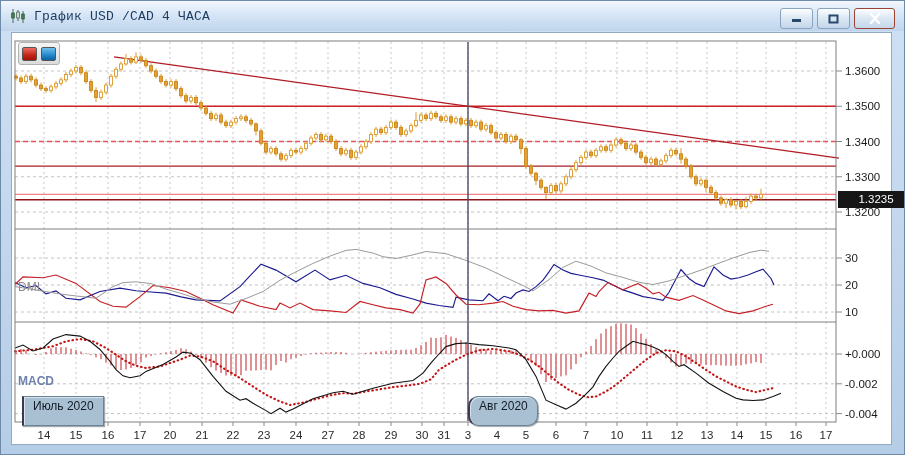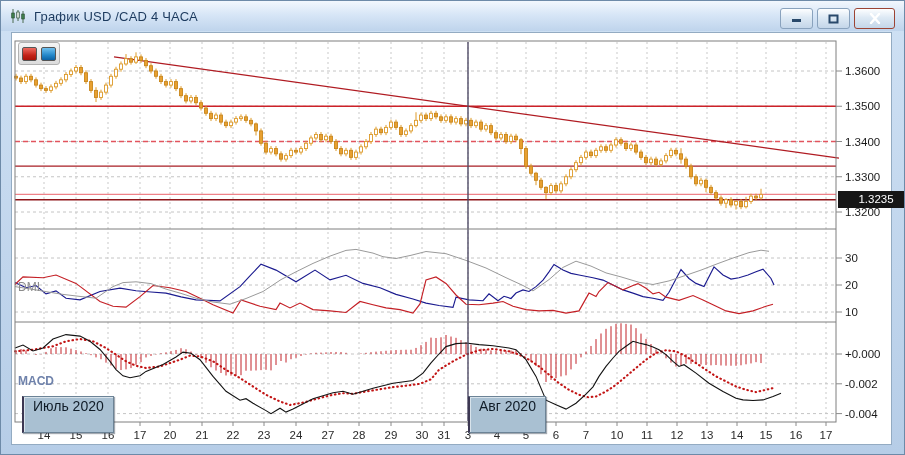--- a/index.html
+++ b/index.html
@@ -1,44 +1,44 @@
 <!DOCTYPE html>
 <html><head>
 <meta charset="utf-8">
 <style>
   html,body{margin:0;padding:0;background:#e8e8e8;}
   *{box-sizing:border-box;}
   #window{position:relative;width:905px;height:455px;font-family:"Liberation Sans",sans-serif;
     background:linear-gradient(#cfe1f4,#b6cde7);border:1px solid #6d8aa8;overflow:hidden;}
   .titlebar{position:absolute;top:0;left:0;right:0;height:30px;
-    background:linear-gradient(#f2f7fd,#d6e5f6 48%,#bfd4ec);display:flex;align-items:center;padding-left:9px;}
+    background:linear-gradient(#f2f7fd,#d6e5f6 48%,#bfd4ec);display:flex;align-items:center;padding-left:9px;font-family:Liberation Mono, monospace;}
   .title-icon{width:17px;height:16px;flex:0 0 auto;}
   .title-text{font-size:13px;color:#1c3a5e;margin-left:7px;letter-spacing:.2px;}
   .winbtns{position:absolute;top:7px;right:9px;display:flex;gap:4px;z-index:30;}
   .wbtn{width:33px;height:21px;border:1px solid #89a2bd;border-radius:3px;cursor:default;
     background:linear-gradient(#fdfeff,#dde9f4 45%,#c4d6e9);display:flex;align-items:center;justify-content:center;}
   .wbtn.close{width:41px;background:linear-gradient(#f7b7a8,#e7english 50%,#d96a52 50%,#c14b33);border-color:#9c4434;}
   .client{position:absolute;left:10px;top:31px;width:881px;height:413px;background:#ffffff;
     border:1px solid #93abc2;z-index:1;}
   #chart{position:absolute;left:0;top:0;z-index:5;}
   .overlay{position:absolute;z-index:12;}
   .tool-group{left:17px;top:41px;width:42px;height:23px;background:linear-gradient(#f4f4f4,#dcdcdc);
     border:1px solid #b2b2b2;border-radius:3px;display:flex;align-items:center;justify-content:center;gap:4px;}
   .sq-btn{width:15px;height:14px;border-radius:2px;border:1px solid #555;}
   .sq-btn.red{background:linear-gradient(#ef6a5f,#c32318 60%,#a81408);}
   .sq-btn.blue{background:linear-gradient(#6fc0ef,#2387c9 60%,#0b61a4);}
   .pane-label{font-size:12px;z-index:12;position:absolute;margin-top:48px;}
   .dmi-label{left:17px;top:231px;color:#8c8c8c;}
   .macd-label{left:17px;top:325px;color:#6f82ab;font-weight:bold;}
   .price-badge{left:837px;top:190px;width:76px;height:17px;background:#161616;color:#ffffff;
     font-size:11.5px;line-height:17px;text-align:center;}
-  .month-badge{height:37px;background:#a9c0d2;border:1px solid #6c8396;color:#101c28;font-size:14px;
+  .month-badge{height:30px;background:#a9c0d2;border:1px solid #6c8396;color:#101c28;font-size:12px;
     line-height:19px;padding:0 9px;box-shadow:inset 1px 1px 0 rgba(255,255,255,.55),1px 1px 1px rgba(50,65,80,.45);}
   .month-july{left:21px;top:395px;border-left:2px solid #3c3752;}
-  .month-aug{left:467px;top:395px;border-left:2px solid #3c3752;}
+  .month-aug{left:467px;top:395px;border-left:2px solid #3c3752;border-radius:10px;}
 </style>
 </head>
 <body>
 
 <div id="window">
 
   <div class="client"></div>
 
   <svg id="chart" width="905" height="455" viewBox="0 0 905 455">
       <g>

